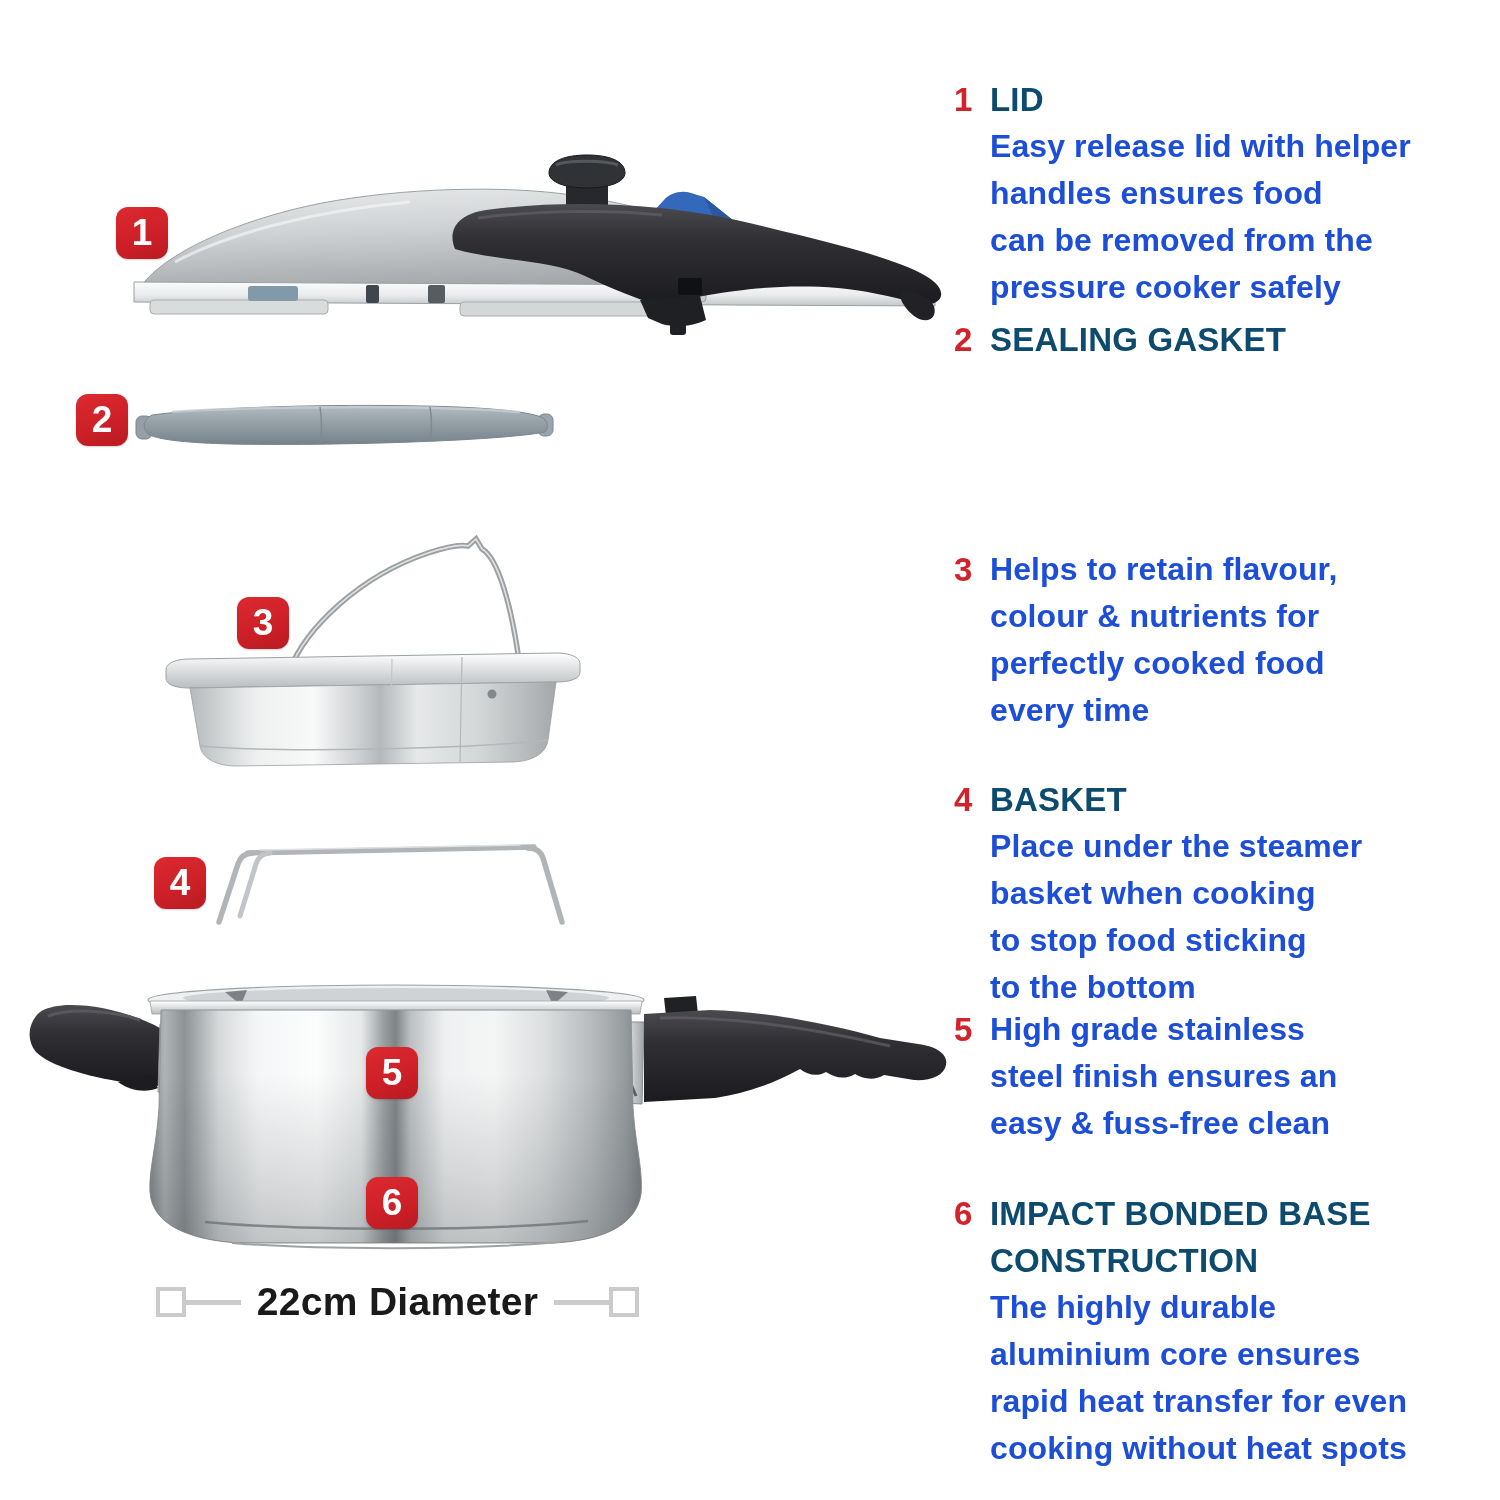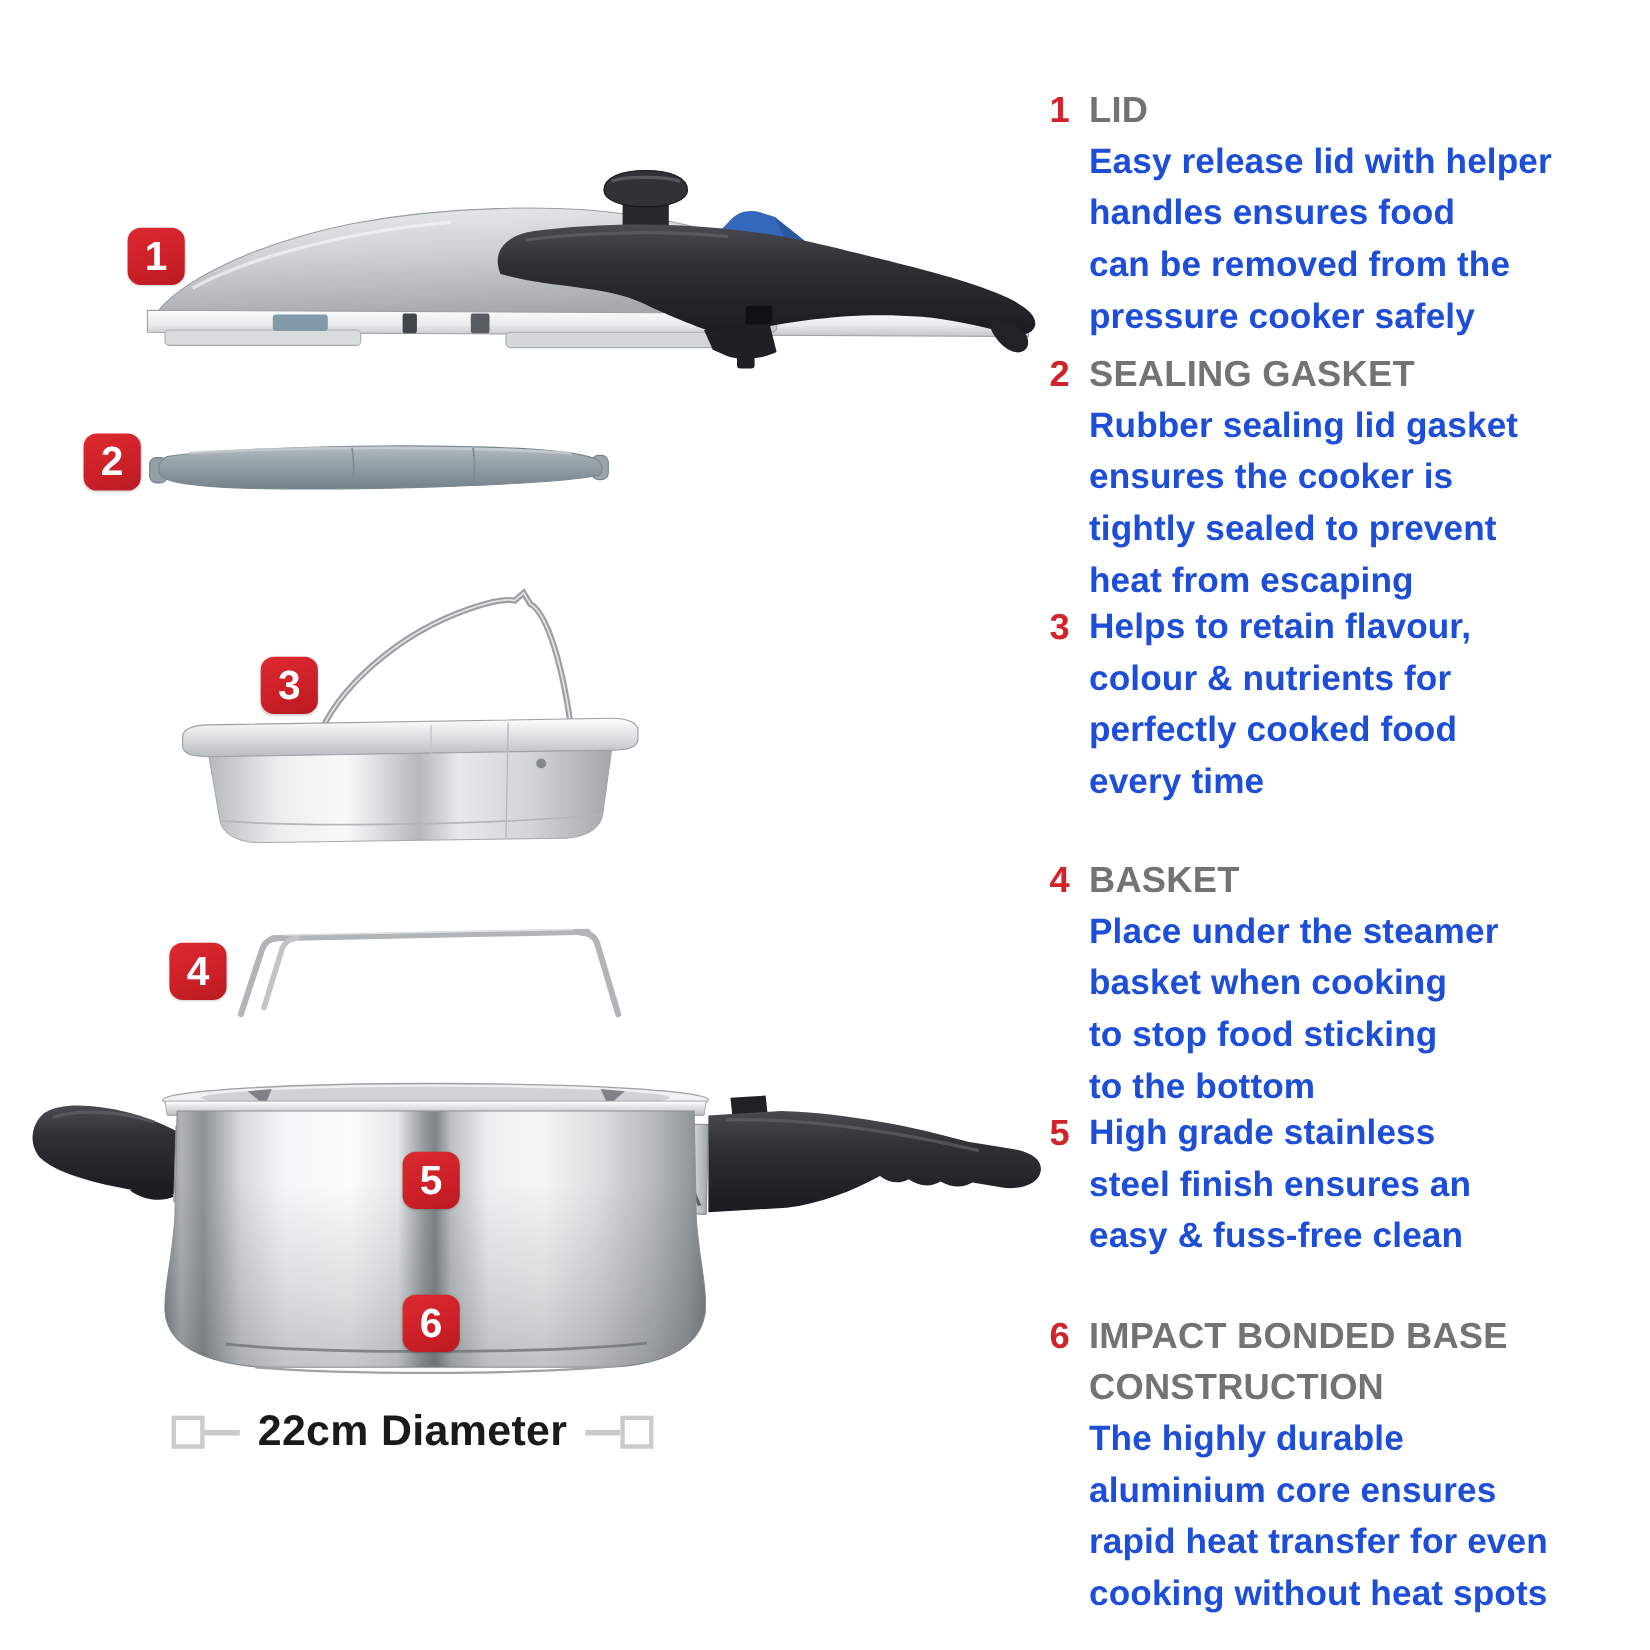--- a/index.html
+++ b/index.html
@@ -26,29 +26,29 @@
   .feature{position:absolute;left:952px;width:515px;}
   #feature-1{top:76px;}  #feature-2{top:316px;} #feature-3{top:546px;}
   #feature-4{top:776px;} #feature-5{top:1006px;}#feature-6{top:1190px;}
   .feature .num{
     position:absolute;left:2px;top:0;font-size:33px;font-weight:700;line-height:47px;
     color:#d1232a;
   }
   .feature .ftxt{margin-left:38px;}
   .feature h3{
     margin:0;font-size:33px;font-weight:700;line-height:47px;letter-spacing:.2px;
-    color:#737373;white-space:pre-line;
+    color:#0c4a6e;white-space:pre-line;
   }
   .feature p{
     margin:0;font-size:32px;font-weight:700;line-height:47px;letter-spacing:.1px;
     color:#1d4ed8;white-space:pre-line;
   }
   
   #dimension{
-    position:absolute;left:156px;top:1282px;width:438px;height:40px;
+    position:absolute;left:156px;top:1282px;width:483px;height:40px;
     display:flex;align-items:center;
   }
   .dim-square{
     width:22px;height:22px;border:4px solid #cbcbcb;background:#ffffff;flex:0 0 auto;
   }
   .dim-line{flex:1 1 auto;height:5px;background:#cbcbcb;}
   #dimension .dim-label{
     flex:0 0 auto;padding:0 16px;font-size:39px;font-weight:700;color:#1b1a1a;
     letter-spacing:.3px;
   }
@@ -231,24 +231,20 @@
       <p>Easy release lid with helper
 handles ensures food
 can be removed from the
 pressure cooker safely</p>
     </div>
   </div>
   <div class="feature" id="feature-2">
     <span class="num">2</span>
     <div class="ftxt">
       <h3>SEALING GASKET</h3>
-      <p>Rubber sealing lid gasket
-ensures the cooker is
-tightly sealed to prevent
-heat from escaping</p>
     </div>
   </div>
   <div class="feature" id="feature-3">
     <span class="num">3</span>
     <div class="ftxt">
       <p>Helps to retain flavour,
 colour &amp; nutrients for
 perfectly cooked food
 every time</p>
     </div>

